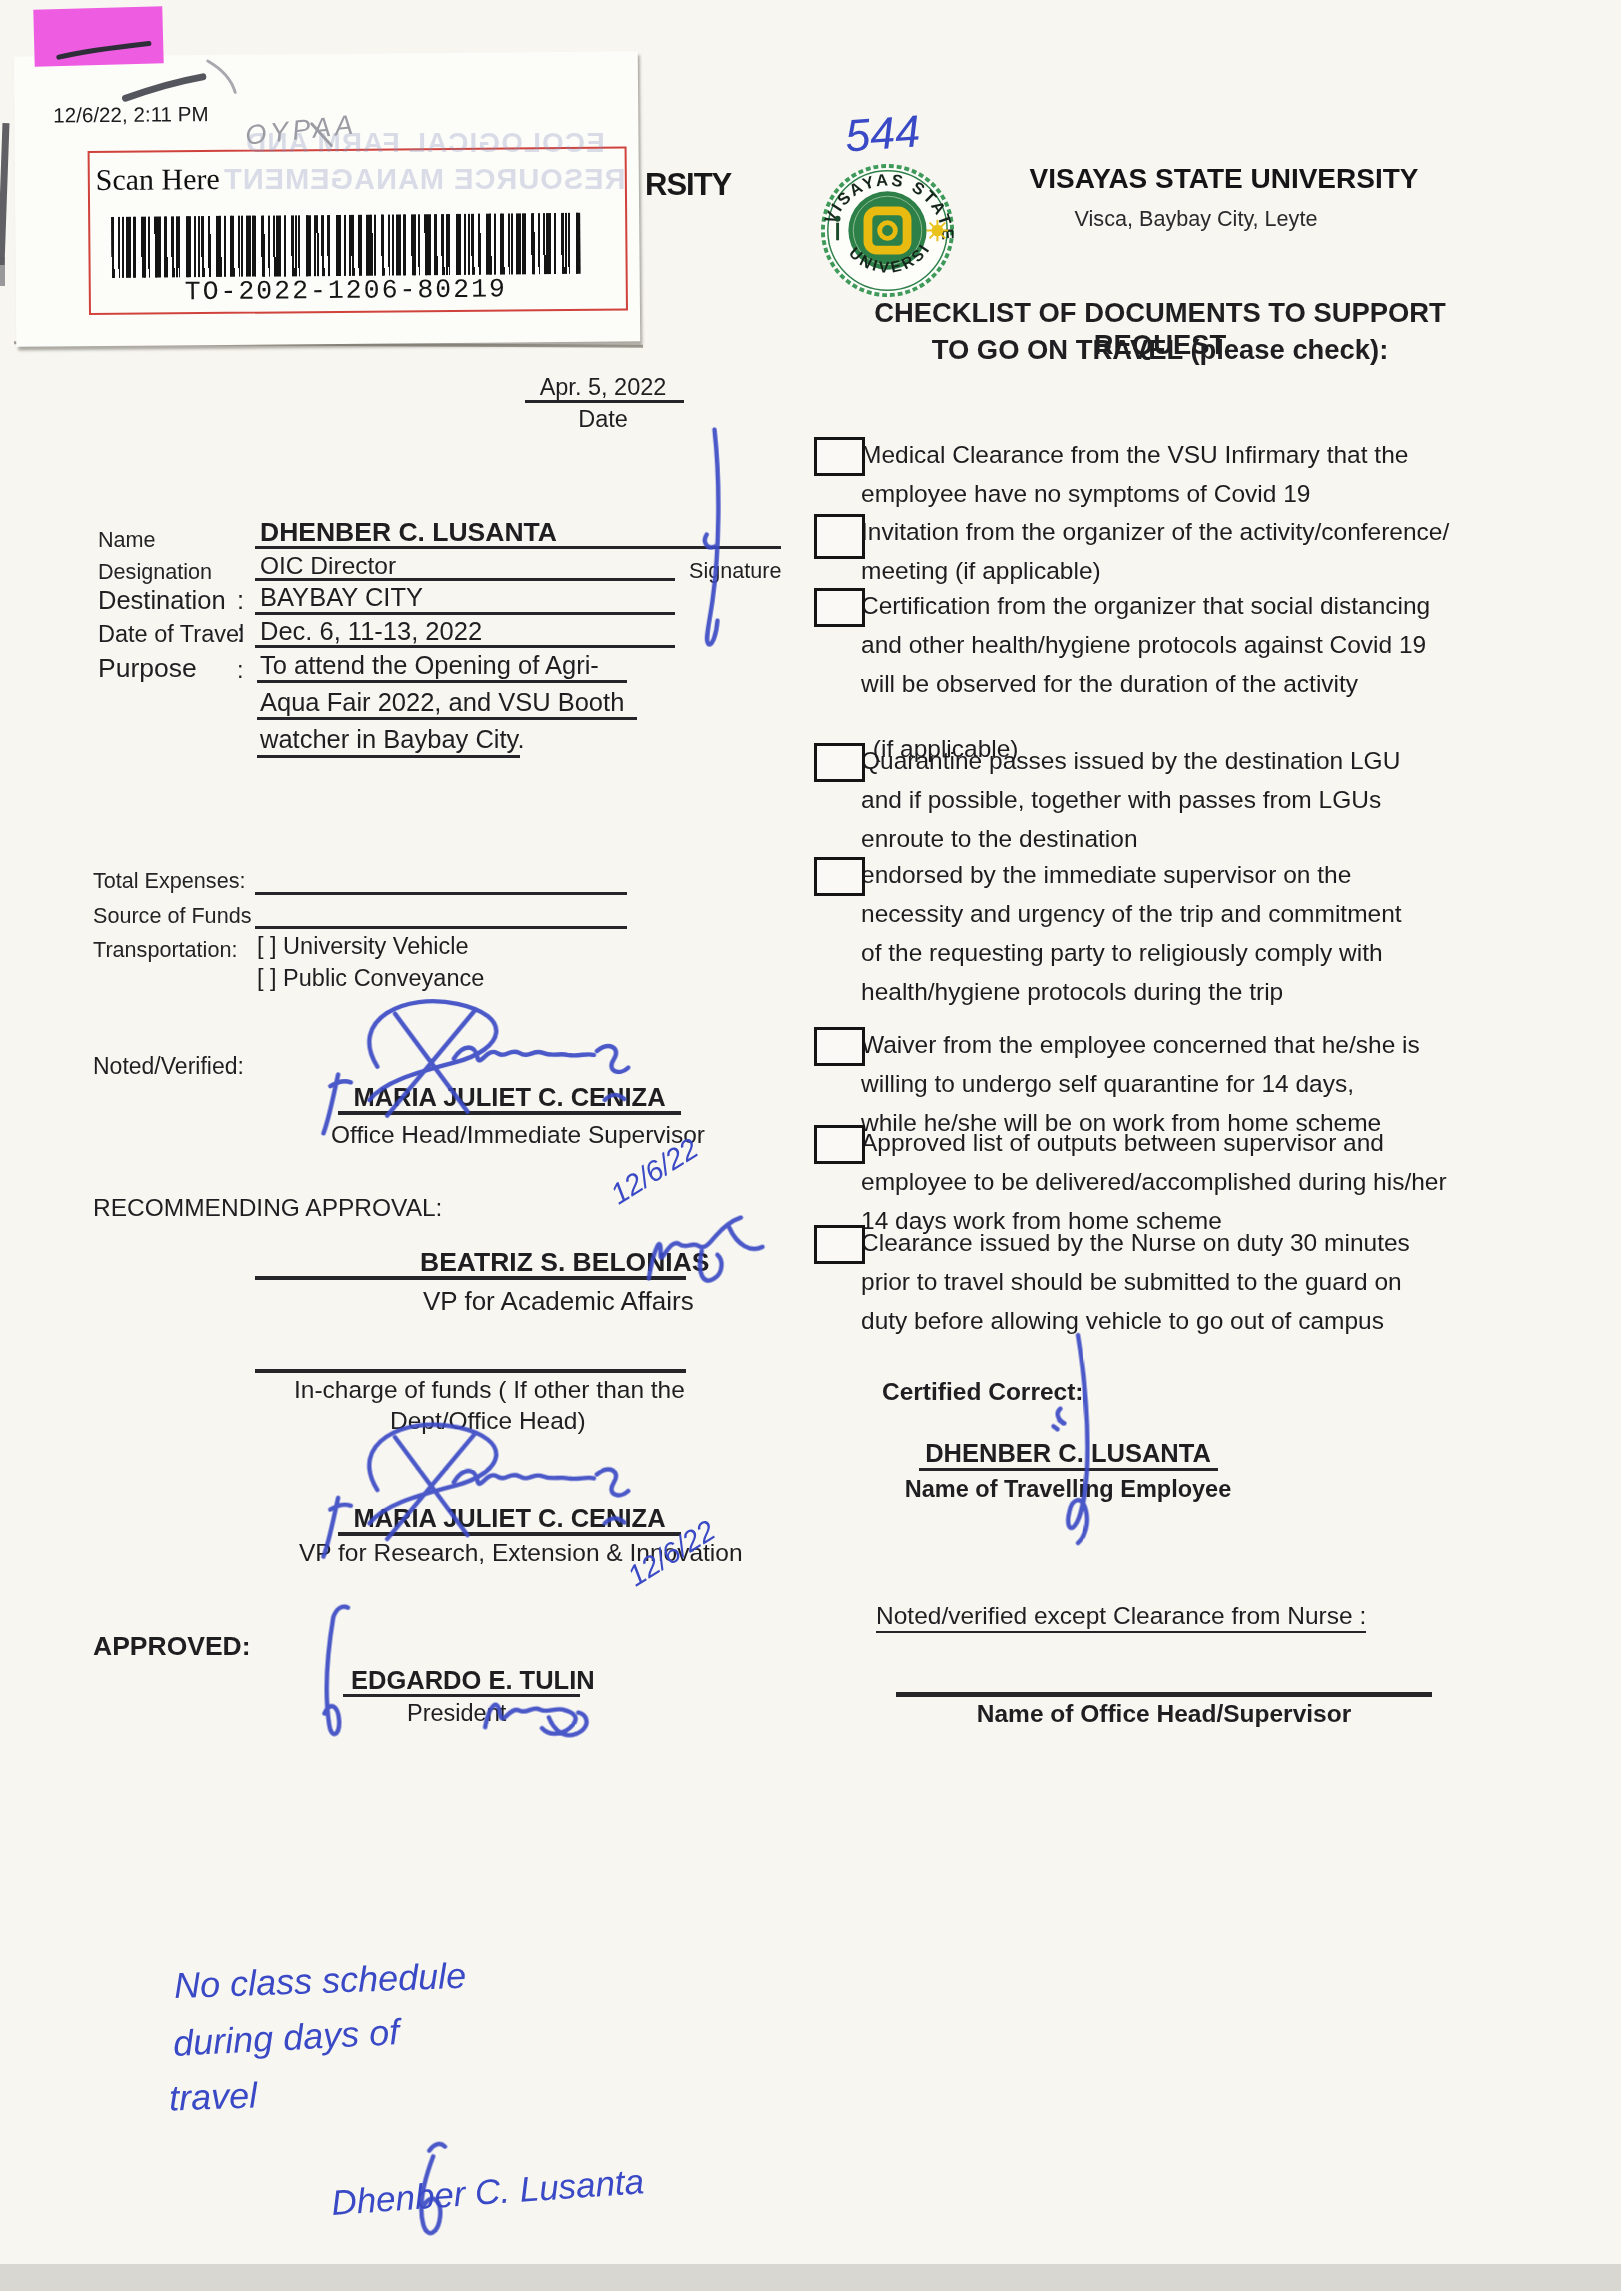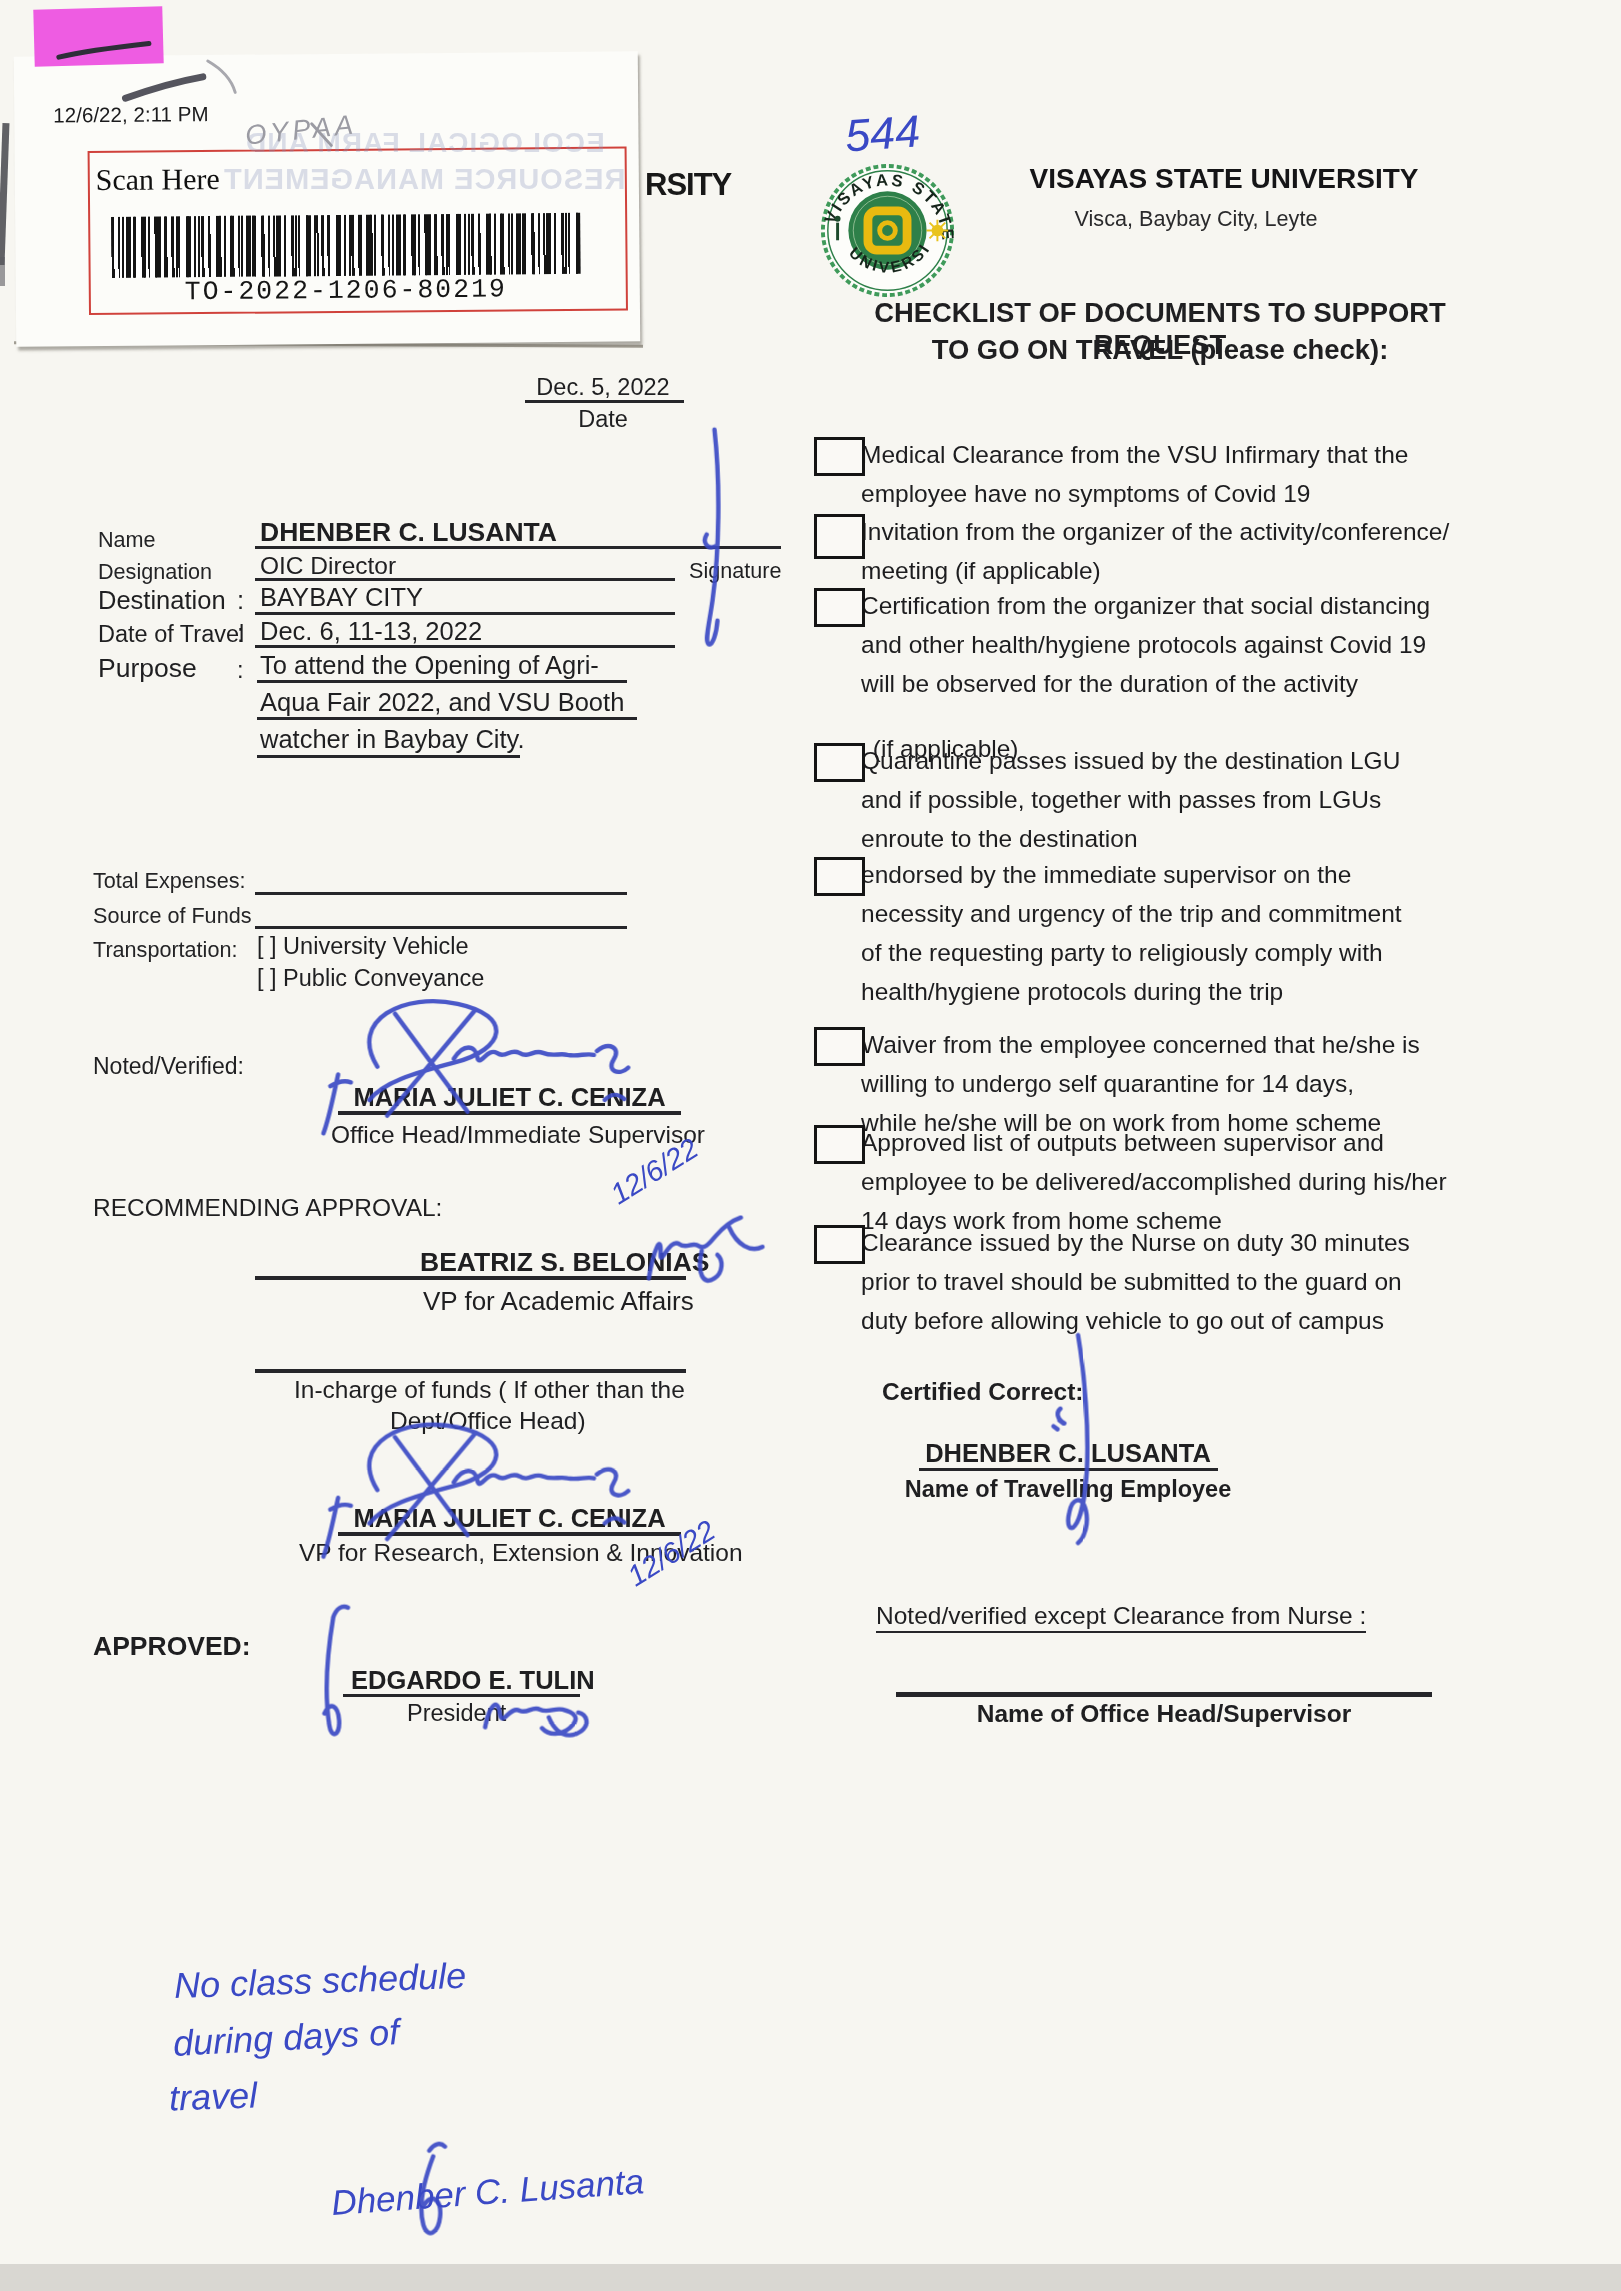--- a/index.html
+++ b/index.html
@@ -160,21 +160,21 @@
 
   <div class="abs b nw" style="left:882px;top:1378px;font-size:24.5px;">Certified Correct:</div>
   <div class="abs ctr b nw" style="left:872px;top:1439px;width:392px;font-size:25.5px;">DHENBER C. LUSANTA</div>
   <div class="ln" style="left:919px;top:1468px;width:299px;"></div>
   <div class="abs ctr b nw" style="left:872px;top:1476px;width:392px;font-size:23.5px;">Name of Travelling Employee</div>
 
   <div class="abs nw" style="left:876px;top:1602px;font-size:24.5px;"><span class="uline">Noted/verified except Clearance from Nurse :</span></div>
   <div class="ln" style="left:896px;top:1692px;width:536px;height:4.9px;"></div>
   <div class="abs ctr b nw" style="left:968px;top:1700px;width:392px;font-size:24.5px;">Name of Office Head/Supervisor</div>
 
-  <div class="abs ctr nw" style="left:510px;top:374px;width:186px;font-size:23.5px;">Dec. 5, 2022</div>
+  <div class="abs ctr nw" style="left:510px;top:374px;width:186px;font-size:23.5px;">Apr. 5, 2022</div>
   <div class="ln" style="left:525px;top:400px;width:159px;"></div>
   <div class="abs ctr nw" style="left:510px;top:406px;width:186px;font-size:23.5px;">Date</div>
 
   <div class="abs lbl nw" style="left:98px;top:527px;">Name</div>
   <div class="abs b nw" style="left:260px;top:517px;font-size:26.5px;">DHENBER C. LUSANTA</div>
   <div class="ln" style="left:255px;top:546px;width:526px;"></div>
 
   <div class="abs lbl nw" style="left:98px;top:559px;">Designation</div>
   <div class="abs nw" style="left:260px;top:552px;font-size:24.5px;">OIC Director</div>
   <div class="ln" style="left:255px;top:578px;width:420px;"></div>

